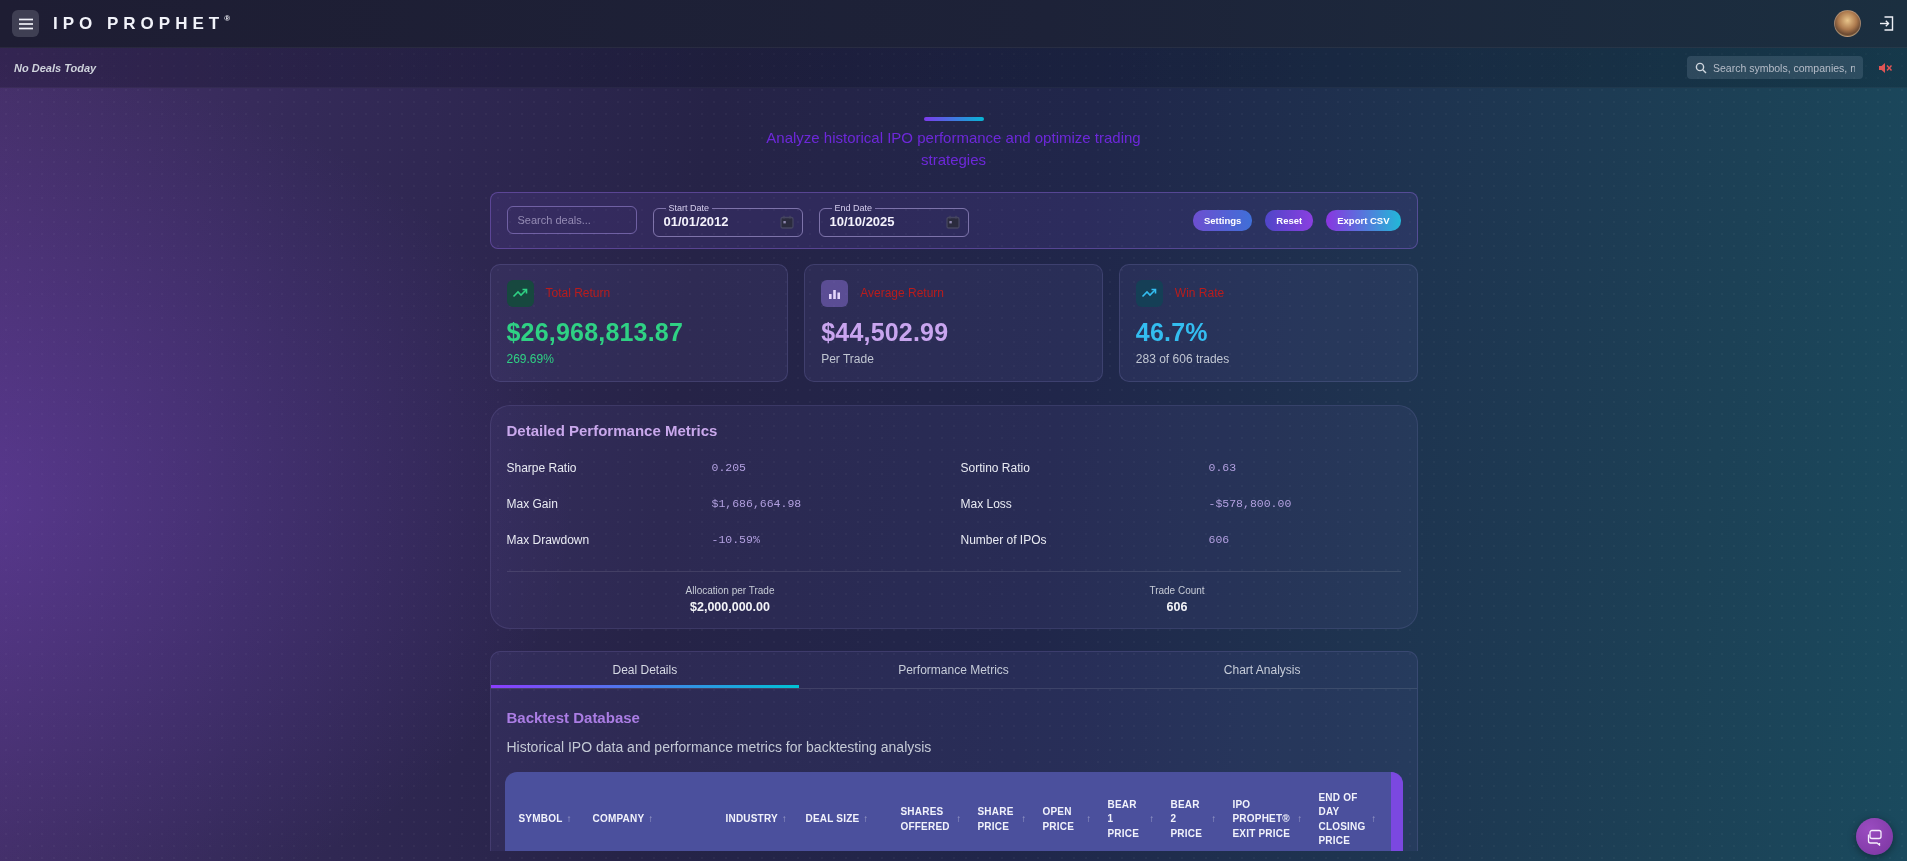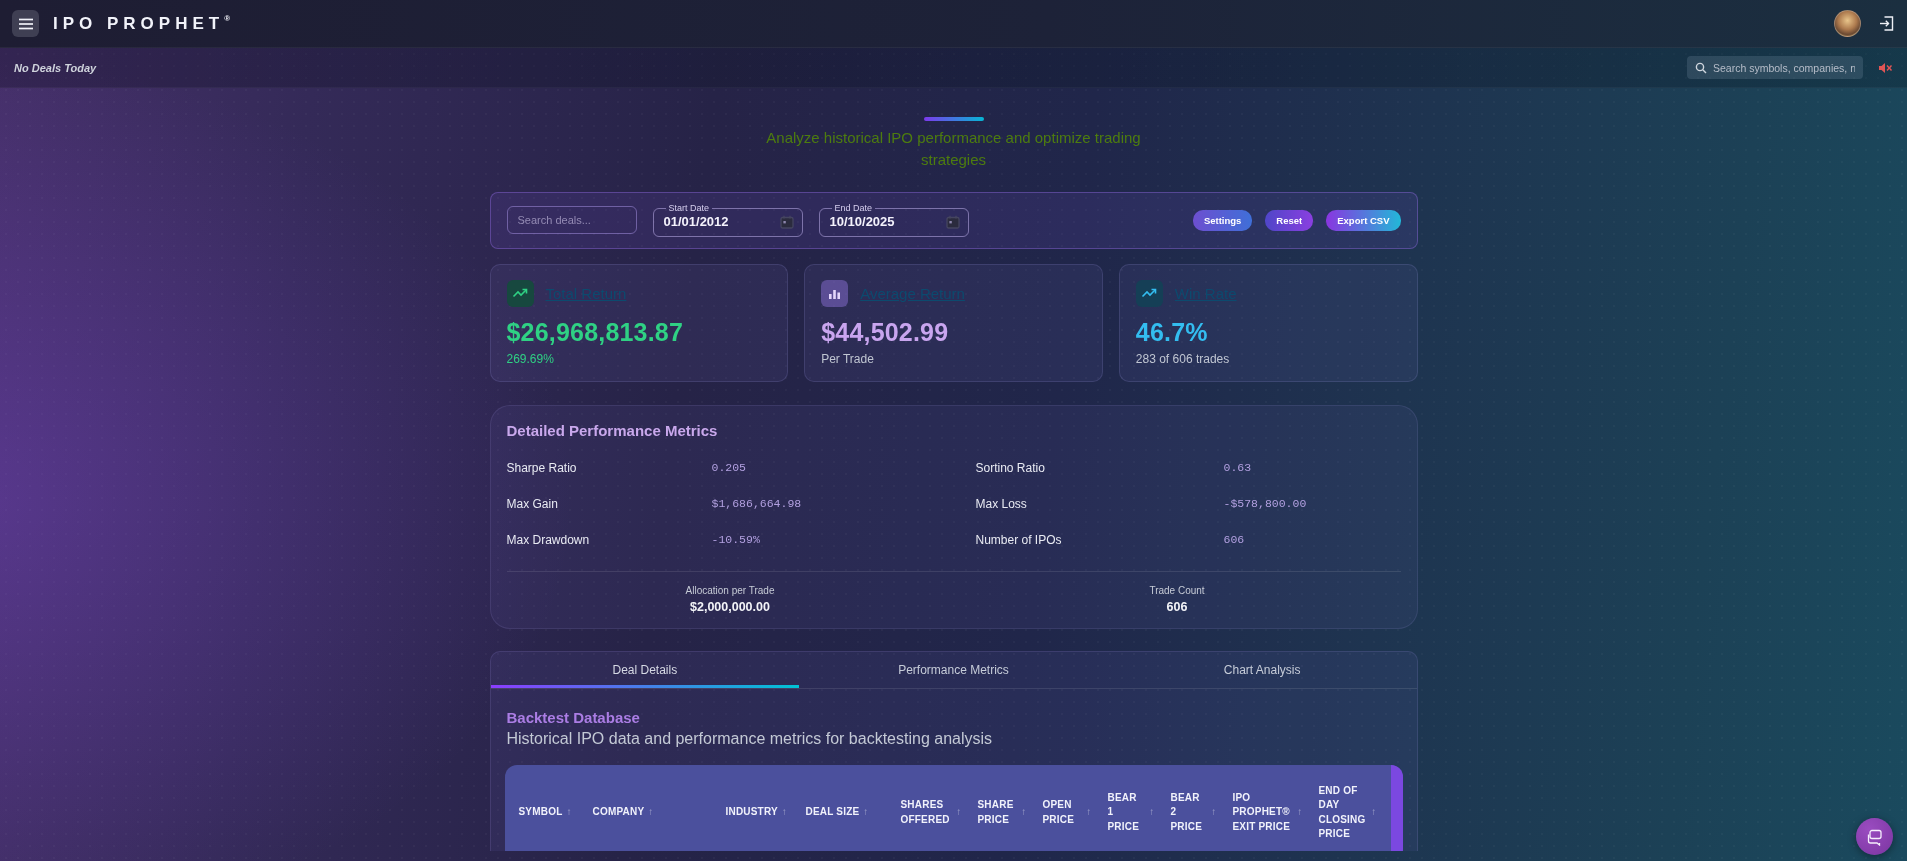--- a/index.html
+++ b/index.html
@@ -58,21 +58,21 @@
 
   
   .main { width:928px; margin:0 auto; position:relative; }
 
   .hero { text-align:center; padding-top:29px; }
   .hero-divider {
     width:60px; height:4px; border-radius:2px; margin:0 auto;
     background:linear-gradient(90deg, #7c3aed, #06b6d4);
   }
   .hero h1 { margin-top:11px; font-size:42px; font-weight:500; color:#bda4e6; letter-spacing:0.5px; }
-  .hero p { margin:6px auto 0; max-width:410px; font-size:15px; line-height:1.45; color:#4d7c0f; }
+  .hero p { margin:6px auto 0; max-width:410px; font-size:15px; line-height:1.45; color:#6d28d9; }
 
   
   .filterbar {
     margin-top:21px; height:57px; border-radius:8px;
     background:rgba(105,75,190,0.17);
     border:1px solid rgba(150,110,230,0.40);
     display:flex; align-items:center; padding:0 16px; gap:16px;
   }
   .deal-search {
     width:130px; height:28px; border-radius:6px; border:1px solid rgba(160,140,220,0.55);
@@ -101,37 +101,37 @@
   .card {
     flex:1; height:118px; border-radius:10px; padding:15px 16px;
     background:rgba(125,115,205,0.10);
     border:1px solid rgba(170,160,235,0.16);
   }
   .card-head { display:flex; align-items:center; gap:12px; }
   .card-icon { width:27px; height:27px; border-radius:6px; display:flex; align-items:center; justify-content:center; }
   .icon-green { background:#17483f; }
   .icon-purple { background:rgba(130,105,200,0.55); }
   .icon-cyan { background:#153f56; }
-  .card-label { font-size:15px; color:#0c4a6e;text-decoration:underline; }
+  .card-label { font-size:12px; color:#b91c1c; }
   .card-value { margin-top:11px; font-size:25px; font-weight:bold; letter-spacing:0.2px; }
   .v-green { color:#2fd184; } .v-purple { color:#c9a5ef; } .v-cyan { color:#33bdf0; }
   .card-sub { margin-top:5px; font-size:12px; }
   .s-green { color:#2fd184; } .s-gray { color:#c0c6d2; }
 
   
   .metrics {
     margin-top:23px; border-radius:20px; padding:16px 16px 14px;
     background:rgba(120,110,205,0.09);
     border:1px solid rgba(170,160,235,0.13);
   }
   .metrics-title { font-size:15px; font-weight:bold; color:#c9a8ec; }
   .metrics-grid { margin-top:22px; display:grid; grid-template-columns:1fr 1fr; column-gap:14px; row-gap:22px; }
   .metric-row { display:flex; align-items:center; }
   .metric-row .m-label { width:205px; font-size:12px; color:#e9ebf3; }
-  .metrics-grid .right .m-label { width:248px;margin-left:15px; }
+  .metrics-grid .right .m-label { width:248px; }
   .m-value { font-family:"Liberation Mono", monospace; font-size:11.5px; color:#b2a0e0; }
   .metrics-summary {
     margin-top:24px; padding-top:13px; border-top:1px solid rgba(255,255,255,0.10);
     display:flex;
   }
   .sum-col { flex:1; text-align:center; }
   .sum-label { font-size:10px; color:#c6cbd6; }
   .sum-value { margin-top:4px; font-size:12.5px; font-weight:bold; color:#f3f4f8; }
 
   
@@ -143,21 +143,21 @@
   }
   .tabs { display:flex; height:37px; border-bottom:1px solid rgba(255,255,255,0.10); position:relative; }
   .tab { flex:1; display:flex; align-items:center; justify-content:center; font-size:12px; color:#c6ccd8; cursor:pointer; }
   .tab.active { color:#d6d9e4; }
   .tab-indicator {
     position:absolute; bottom:0; left:0; width:33.33%; height:3px;
     background:linear-gradient(90deg, #8b3dff, #00c2d4);
   }
   .db-head { padding:20px 16px 0; }
   .db-title { font-size:15px; font-weight:bold; color:#ab7de4; }
-  .db-sub { margin-top:4px; font-size:16px; color:#c3c9d5; }
+  .db-sub { margin-top:13px; font-size:14px; color:#c3c9d5; }
   .table-wrap { margin:17px 14px 0; position:relative; }
   .thead {
     display:grid;
     grid-template-columns:74px 133px 80px 95px 77px 65px 65px 63px 62px 86px 74px 25px;
     background:#4b509d; border-radius:12px 12px 0 0; height:96px; overflow:hidden;
   }
   .th {
     display:flex; align-items:center; gap:4px; padding-left:14px; padding-right:2px;
     font-size:10px; font-weight:bold; color:#f1f2fb; text-transform:uppercase;
     letter-spacing:0.2px; line-height:1.45; cursor:pointer;

